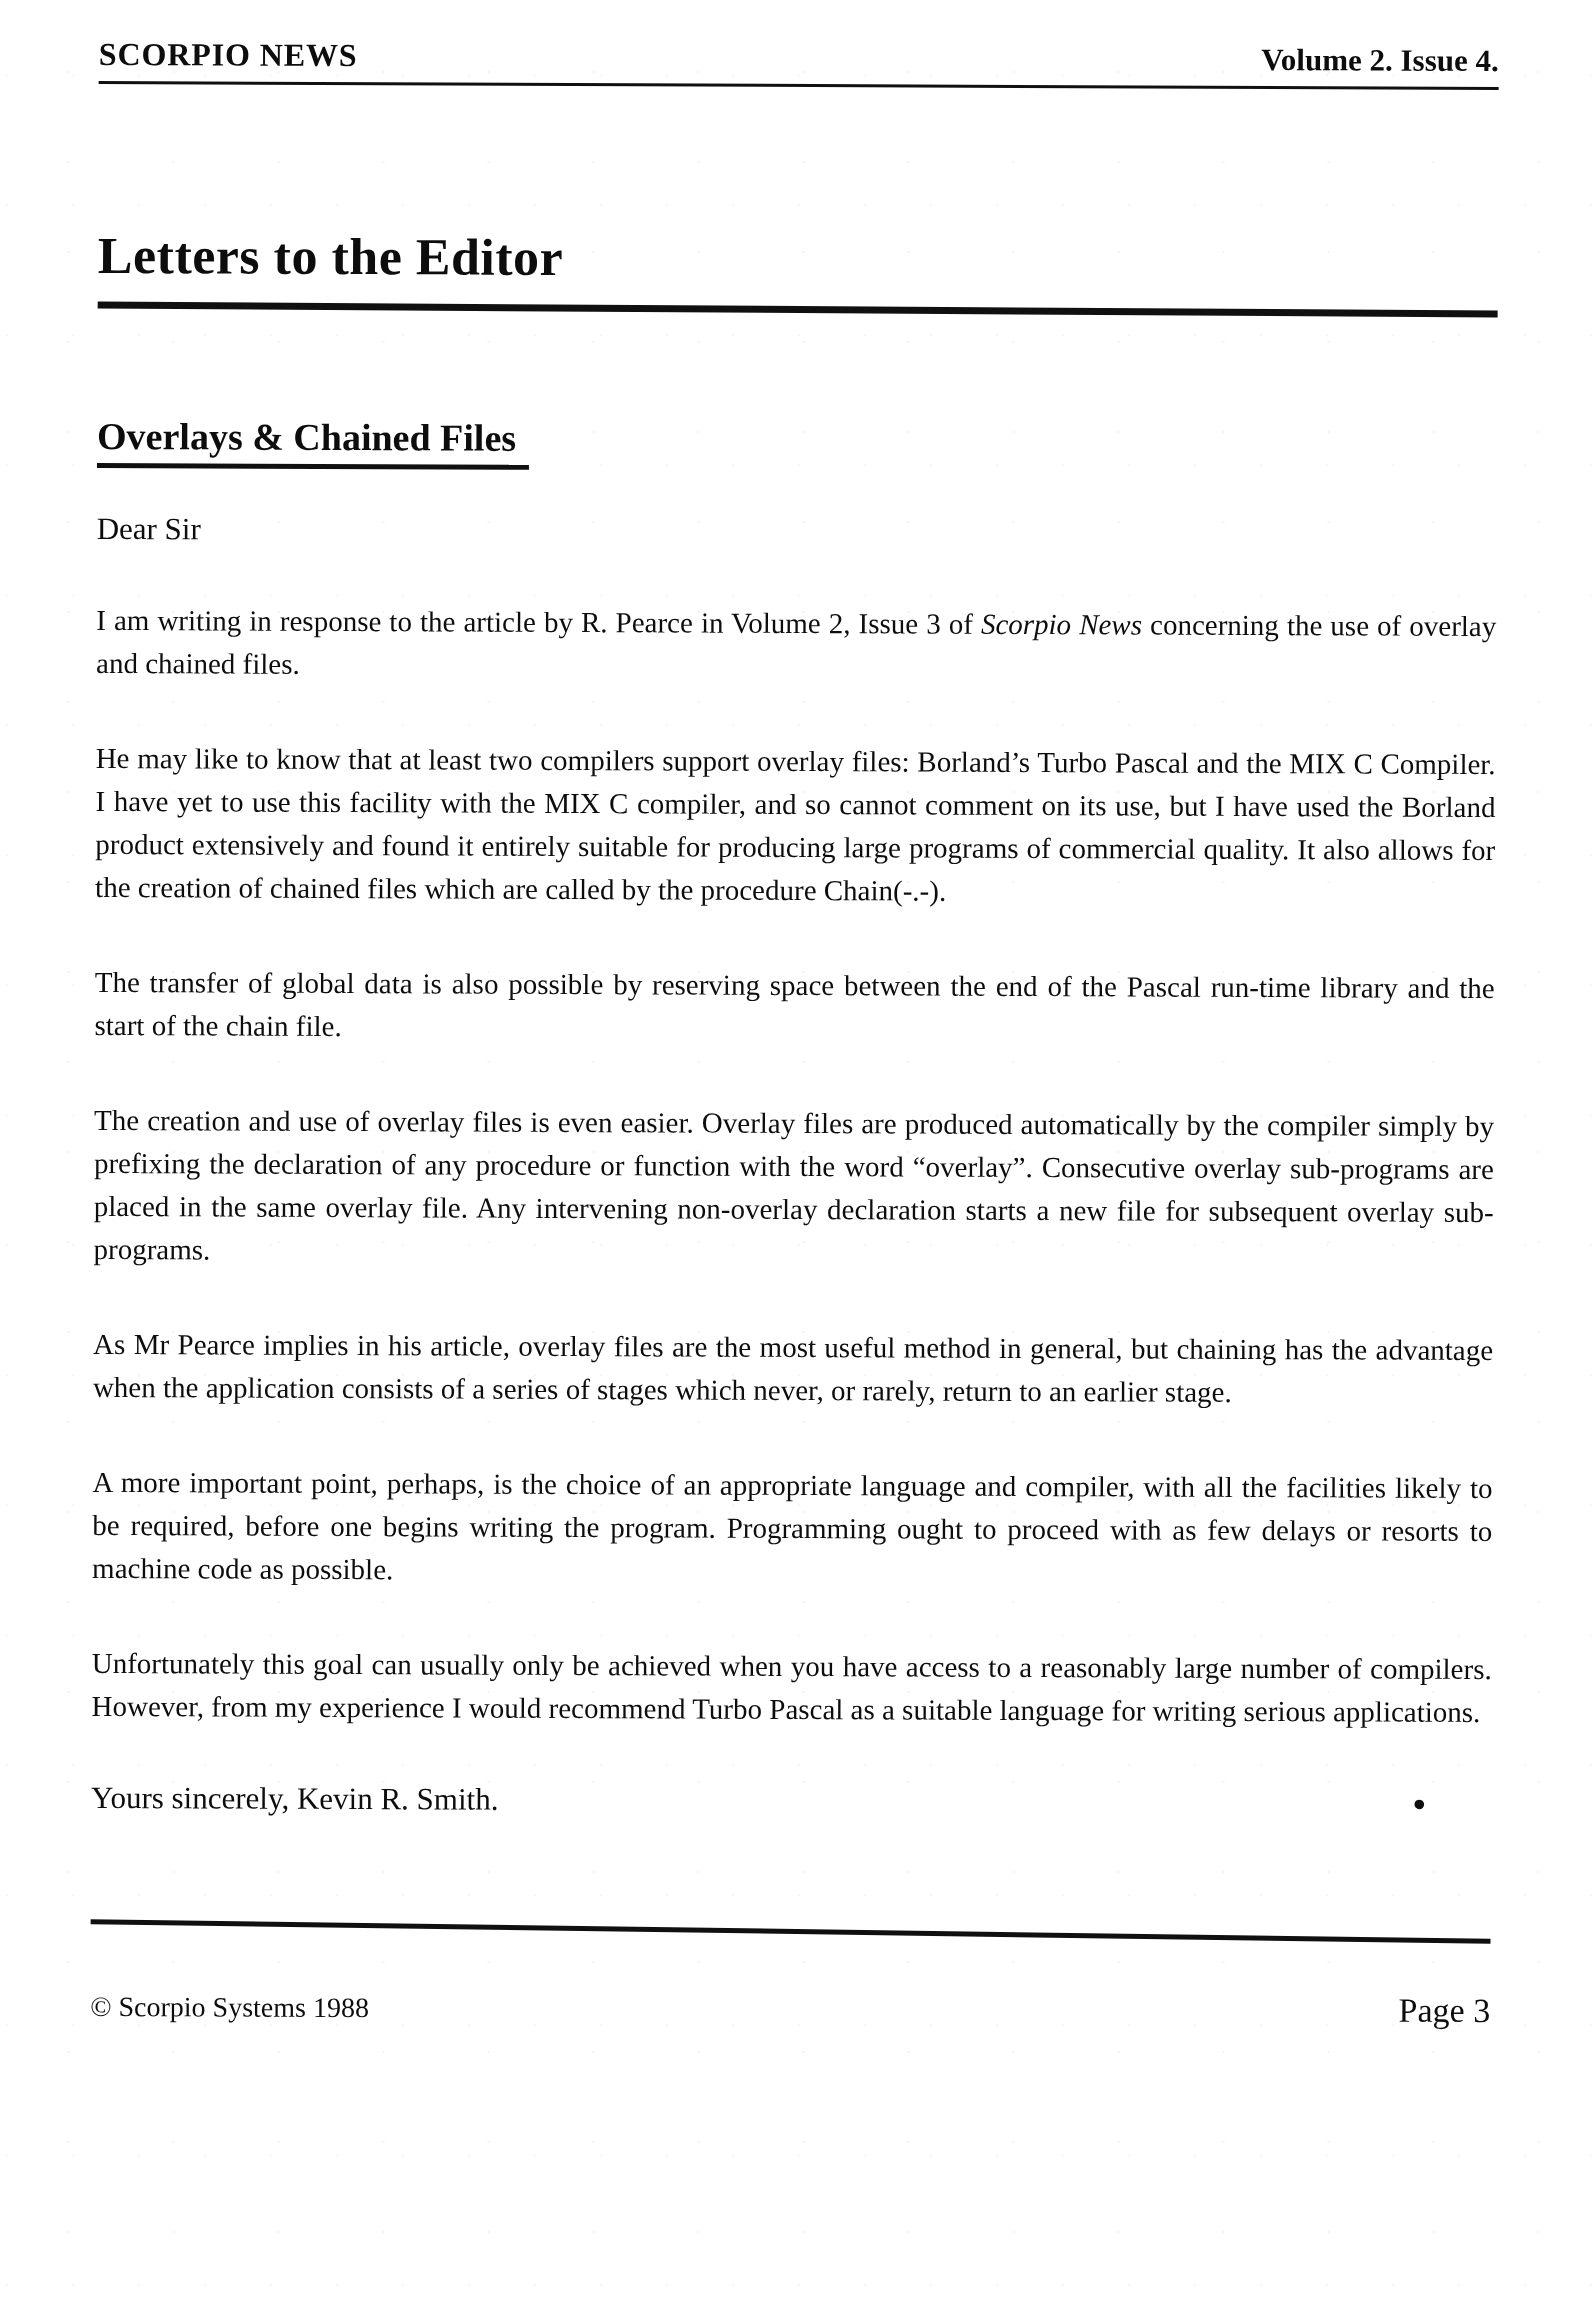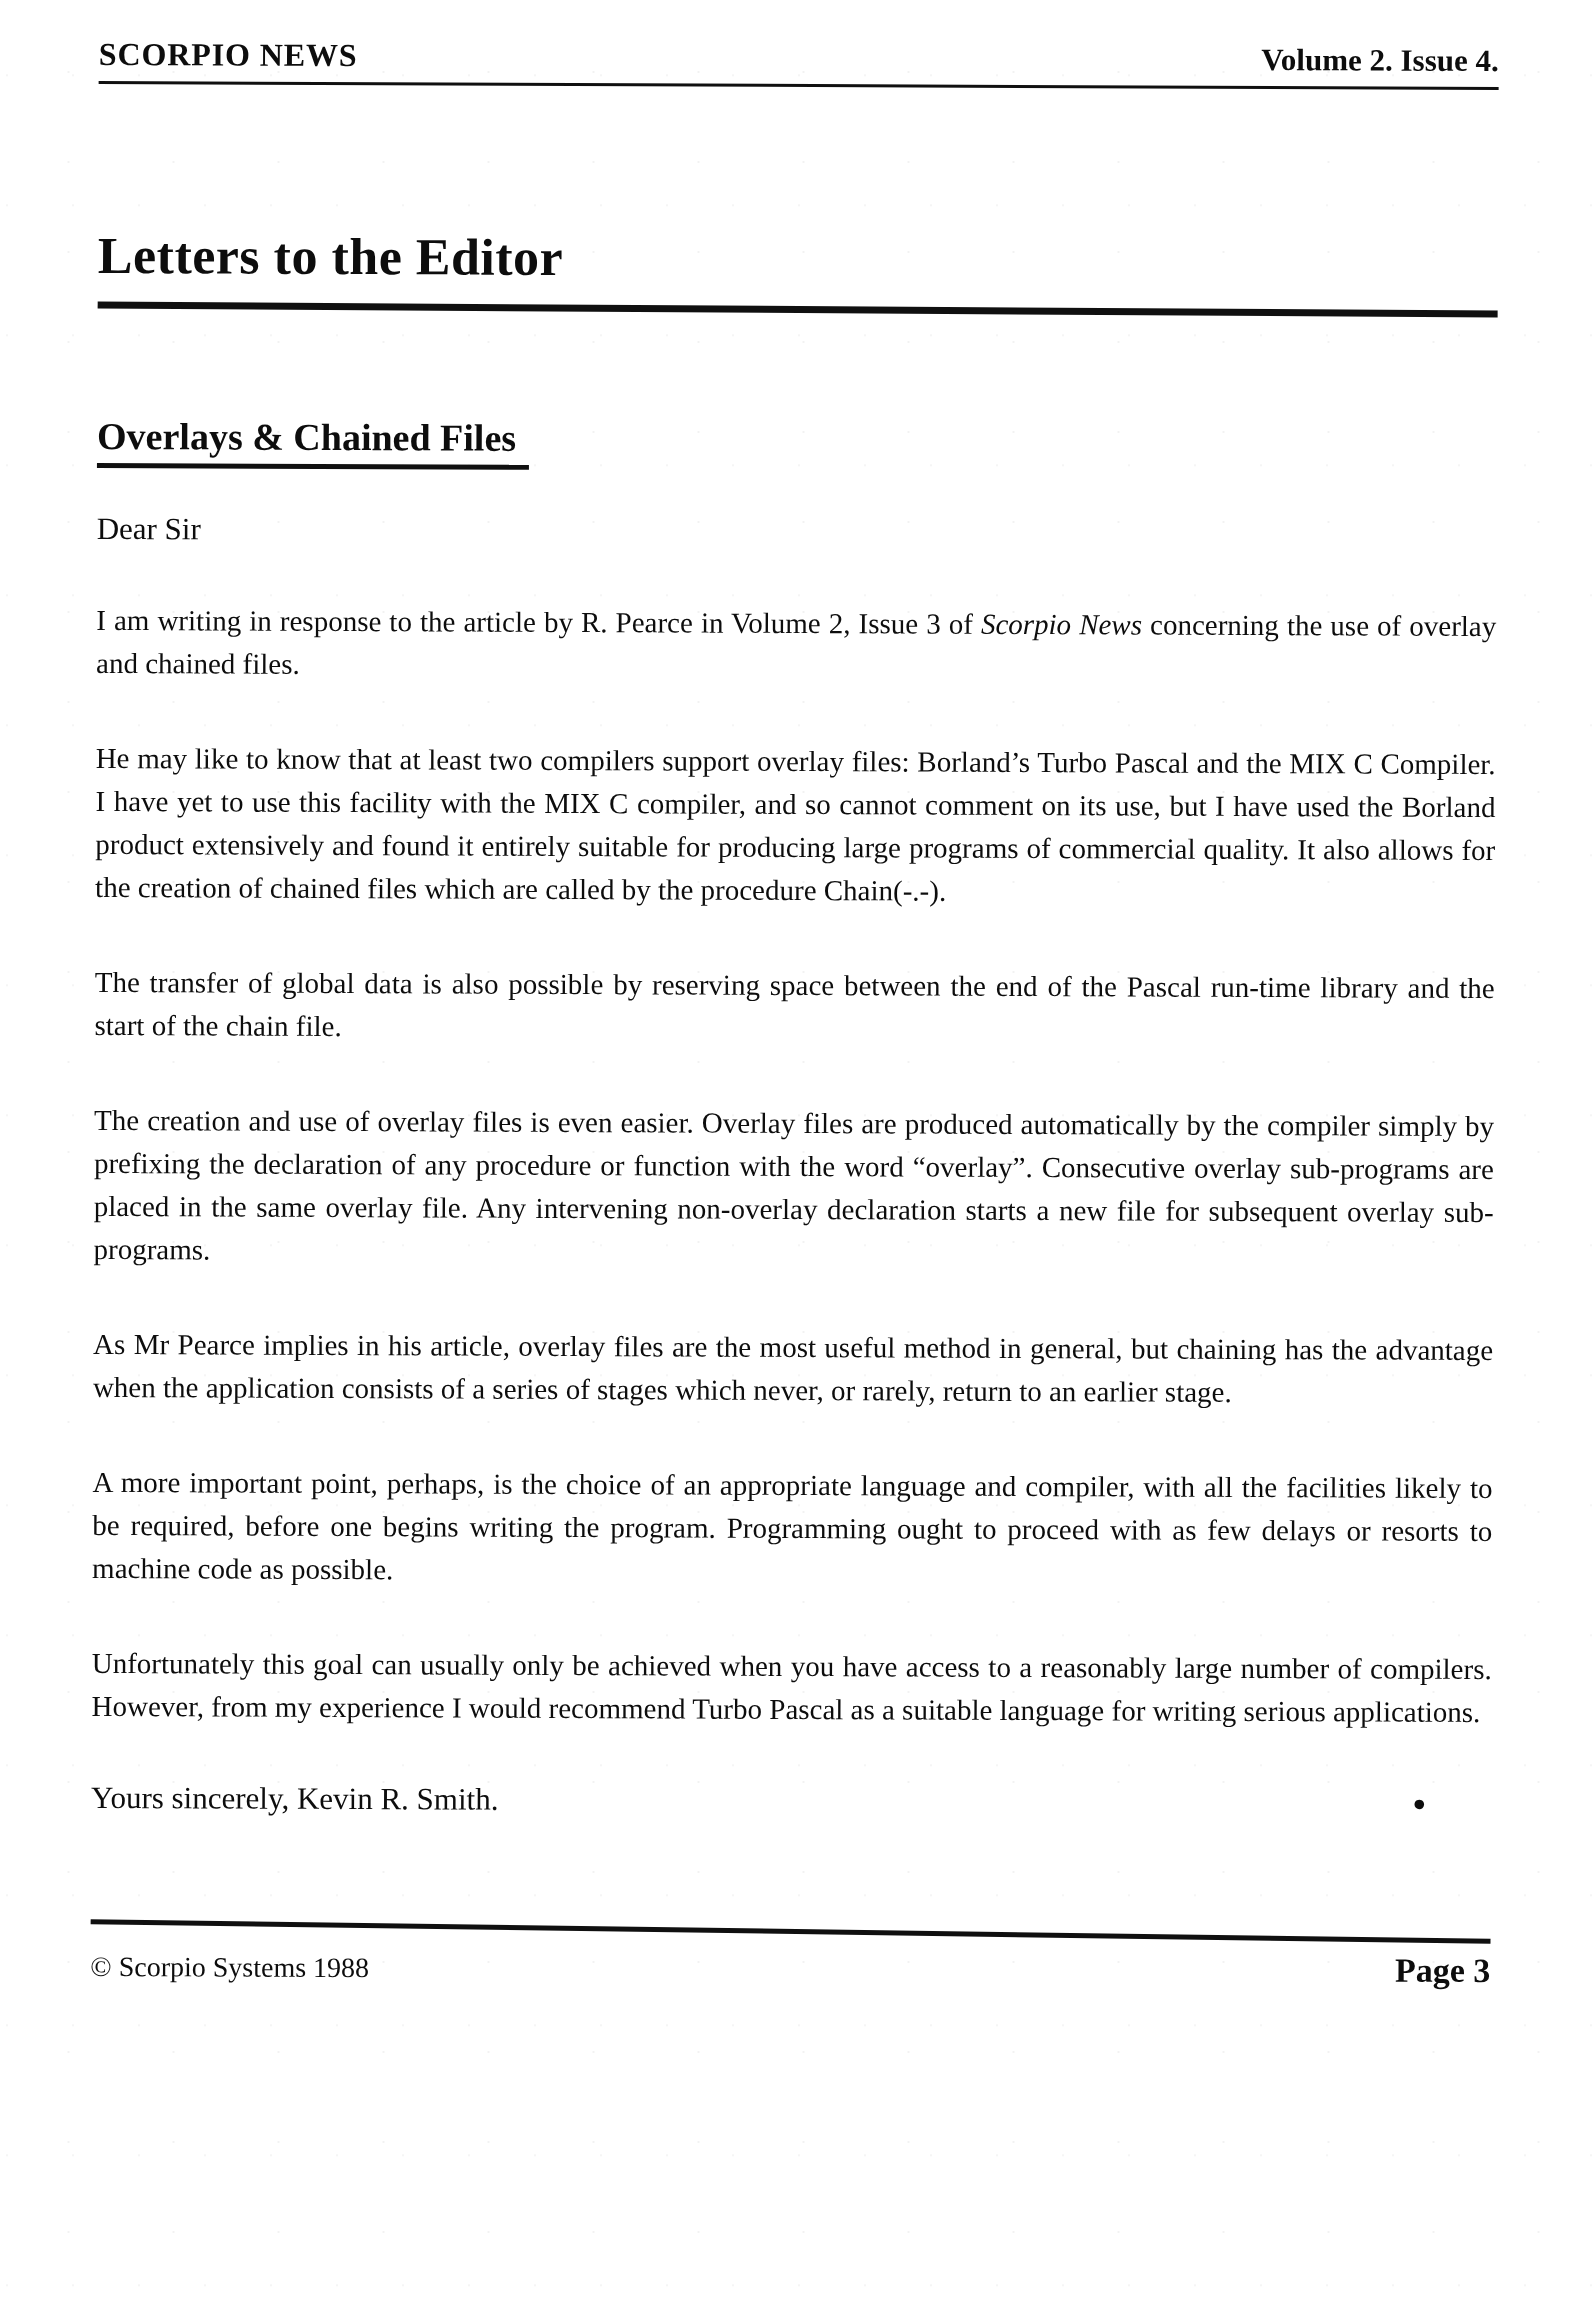--- a/index.html
+++ b/index.html
@@ -110,21 +110,22 @@
     display: flex;
     justify-content: space-between;
     align-items: baseline;
     padding-top: 15px;
   }
   .copyright {
     font-size: 28px;
   }
   .page-number {
     font-size: 34px;
-    font-weight: 700;
+    font-weight: 400;
+    margin-top: 40px;
   }
 </style>
 </head>
 <body>
 
 <div class="page">
 
   <div class="running-header">
     <span class="masthead">SCORPIO NEWS</span>
     <span class="issue">Volume 2. Issue 4.</span>

